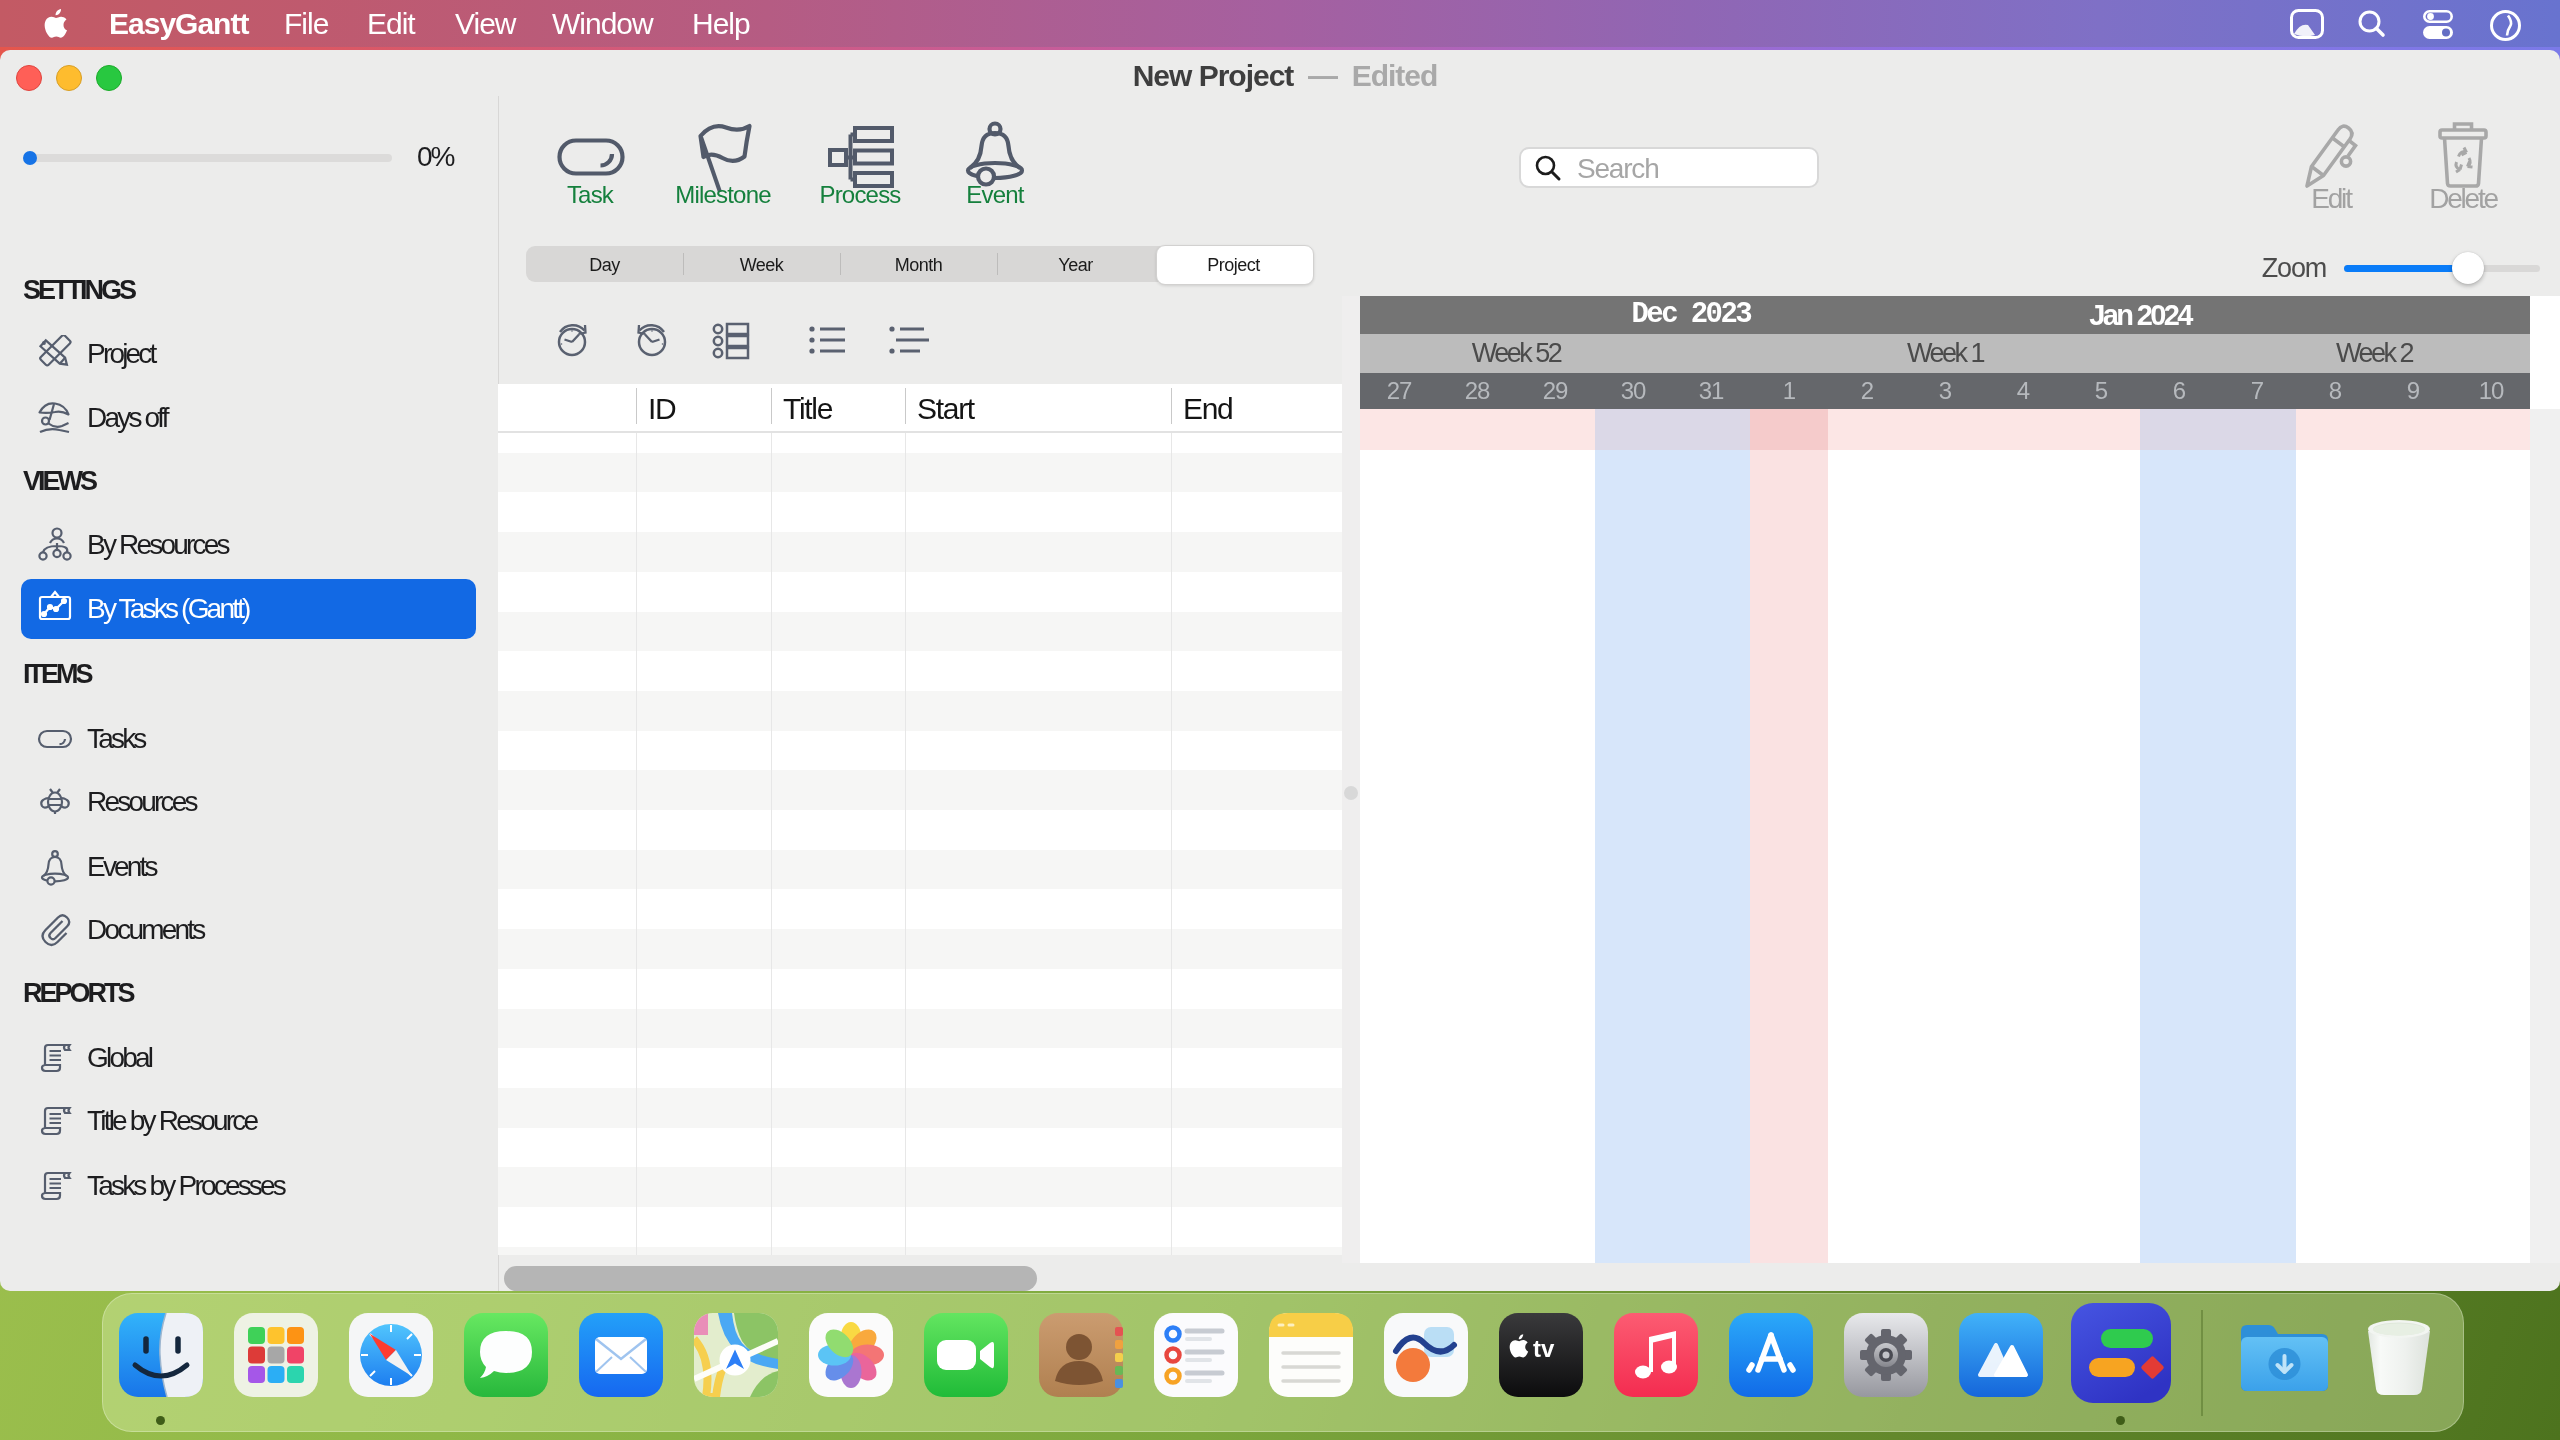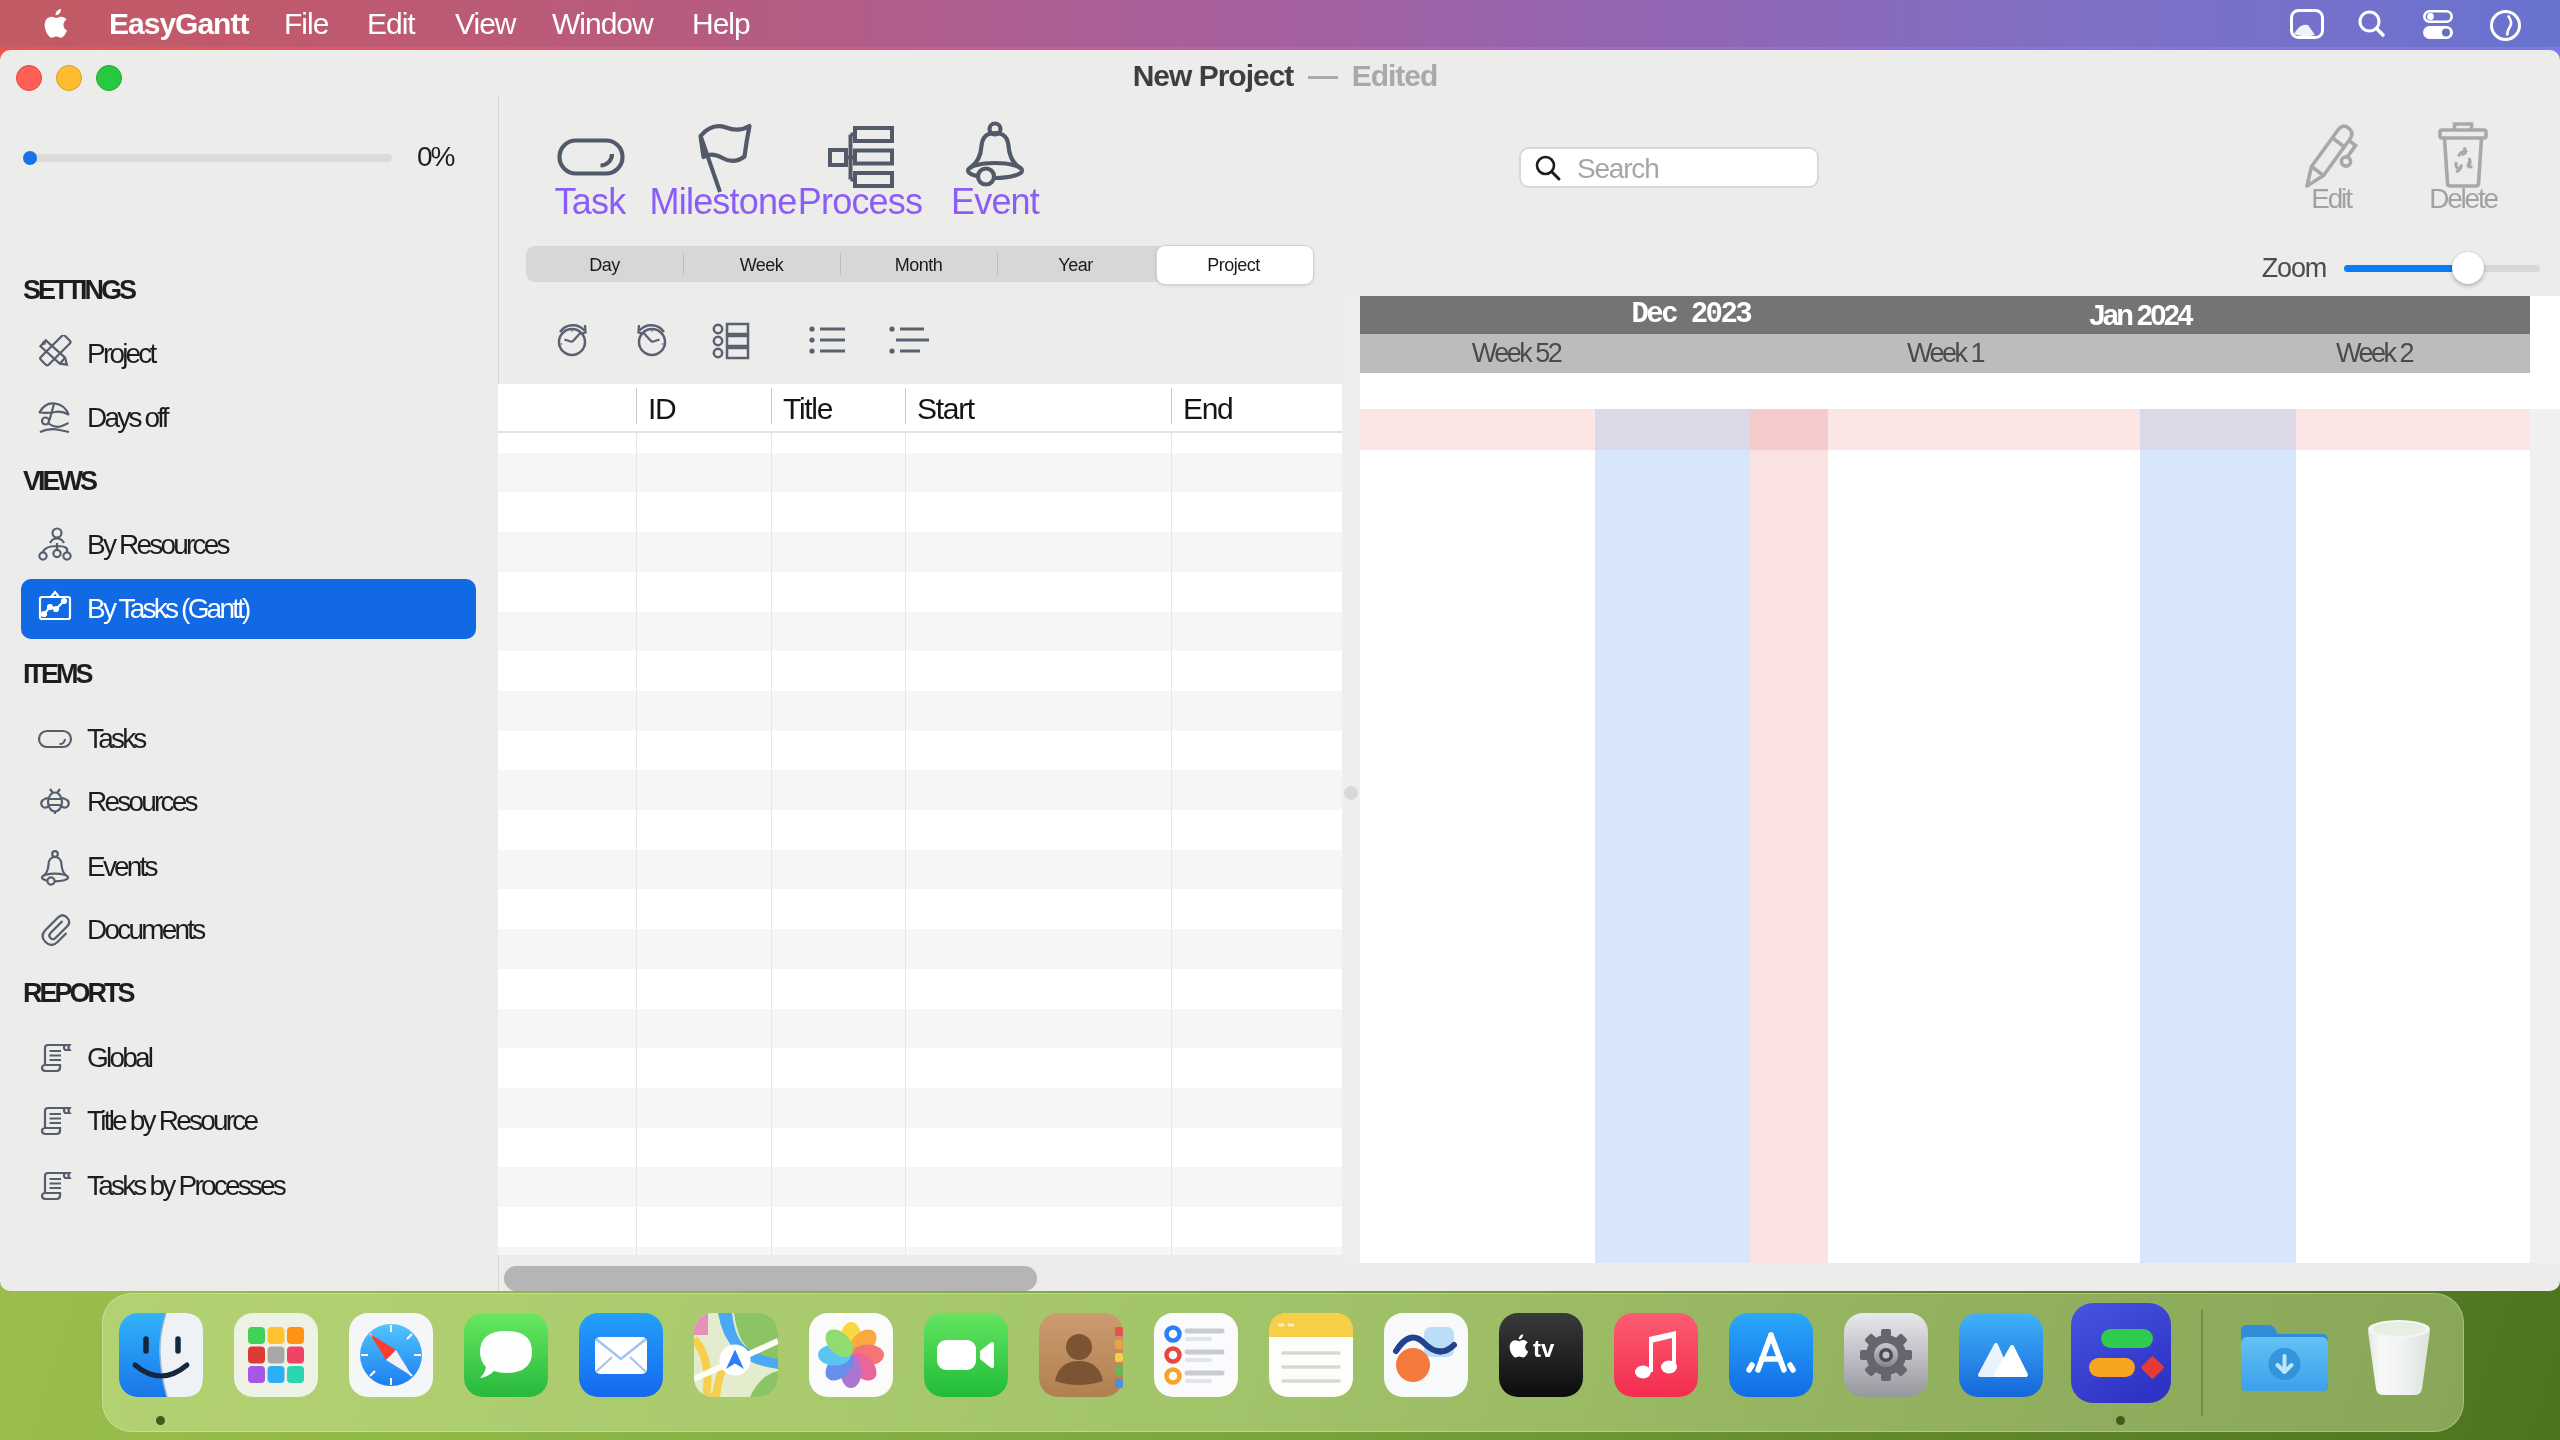--- a/index.html
+++ b/index.html
@@ -19,21 +19,21 @@
 #sidebar{position:absolute;left:0;top:46px;width:498px;height:1195px;font-size:29px;color:#1d1d1f;}
 .shead{position:absolute;left:23px;font-weight:bold;font-size:27px;height:38px;line-height:38px;letter-spacing:-3px;}
 .sitem{position:absolute;left:87px;height:38px;line-height:38px;font-size:28px;letter-spacing:-2.8px;}
 .sicon{position:absolute;left:36px;width:38px;height:38px;}
 #selrow{position:absolute;left:21px;top:483px;width:455px;height:60px;background:#1269e4;border-radius:10px;}
 
 #ptrack{position:absolute;left:24px;top:58px;width:368px;height:8px;border-radius:4px;background:#dcdbda;}
 #pdot{position:absolute;left:23px;top:55px;width:14px;height:14px;border-radius:50%;background:#1673e6;}
 #plabel{position:absolute;left:417px;top:42px;font-size:28px;color:#1d1d1f;height:38px;line-height:38px;letter-spacing:-2px;}
 
-.tlabel{position:absolute;font-size:36px;color:#8b5cf6;text-align:center;letter-spacing:-0.8px;}
+.tlabel{position:absolute;font-size:24px;color:#15803d;text-align:center;letter-spacing:-0.8px;}
 #searchbox{position:absolute;left:1519px;top:97px;width:296px;height:37px;background:#fff;border:2px solid #d8d8d8;border-radius:10px;}
 #searchbox span{position:absolute;left:56px;top:2px;font-size:28px;color:#a6a6a6;line-height:35px;letter-spacing:-1.2px;}
 .graylabel{position:absolute;font-size:28px;color:#a2a2a2;text-align:center;letter-spacing:-2.2px;}
 
 #seg{position:absolute;left:526px;top:196px;width:786px;height:36px;background:#d8d7d6;border-radius:9px;}
 .segl{position:absolute;top:1px;height:36px;line-height:37px;font-size:18px;color:#1b1b1b;width:157px;text-align:center;letter-spacing:-0.5px;}
 .segdiv{position:absolute;top:7px;width:1px;height:22px;background:#bdbcbb;}
 #segsel{position:absolute;left:630px;top:-1px;width:156px;height:38px;background:#fff;border:1px solid #d2d1d0;border-radius:9px;box-shadow:0 1px 3px rgba(0,0,0,0.12);}
 #zoomlbl{position:absolute;left:2226px;top:199px;width:100px;text-align:right;font-size:27px;color:#4c4c4c;height:38px;line-height:38px;letter-spacing:-1.2px;}
 #ztrack{position:absolute;left:2344px;top:215px;width:196px;height:7px;border-radius:4px;background:#d9d8d7;}
@@ -319,20 +319,37 @@
     <div id="gantt">
       <div class="grow" id="gmonth">
         <div class="abs" style="left:0;width:390px;text-align:right;line-height:38px;font-family:Liberation Mono, monospace;">Dec 2023</div>
         <div class="abs" style="left:390px;width:780px;text-align:center;line-height:38px;">Jan 2024</div>
       </div>
       <div class="grow" id="gweek">
         <div class="abs" style="left:0;width:312px;text-align:center;line-height:39px;">Week 52</div>
         <div class="abs" style="left:312px;width:546px;text-align:center;line-height:39px;">Week 1</div>
         <div class="abs" style="left:858px;width:312px;text-align:center;line-height:39px;">Week 2</div>
       </div>
+      <div class="grow" id="gday">
+        <div class="dnum" style="left:0;">27</div>
+          <div class="dnum" style="left:78px;">28</div>
+          <div class="dnum" style="left:156px;">29</div>
+          <div class="dnum" style="left:234px;">30</div>
+          <div class="dnum" style="left:312px;">31</div>
+          <div class="dnum" style="left:390px;">1</div>
+          <div class="dnum" style="left:468px;">2</div>
+          <div class="dnum" style="left:546px;">3</div>
+          <div class="dnum" style="left:624px;">4</div>
+          <div class="dnum" style="left:702px;">5</div>
+          <div class="dnum" style="left:780px;">6</div>
+          <div class="dnum" style="left:858px;">7</div>
+          <div class="dnum" style="left:936px;">8</div>
+          <div class="dnum" style="left:1014px;">9</div>
+          <div class="dnum" style="left:1092px;">10</div>
+      </div>
       <div class="gcol blue" style="left:235px;width:155px;"></div>
       <div class="gcol pinkcol" style="left:390px;width:78px;"></div>
       <div class="gcol blue" style="left:780px;width:156px;"></div>
       <div id="gstrip"></div>
       <div class="abs" style="left:235px;top:113px;width:155px;height:41px;background:#dbd8e7;"></div>
       <div class="abs" style="left:390px;top:113px;width:78px;height:41px;background:#f5cbcb;"></div>
       <div class="abs" style="left:780px;top:113px;width:156px;height:41px;background:#dbd8e7;"></div>
     </div>
     <div id="rightmargin"></div>
     <div id="rightmarginw"></div>

